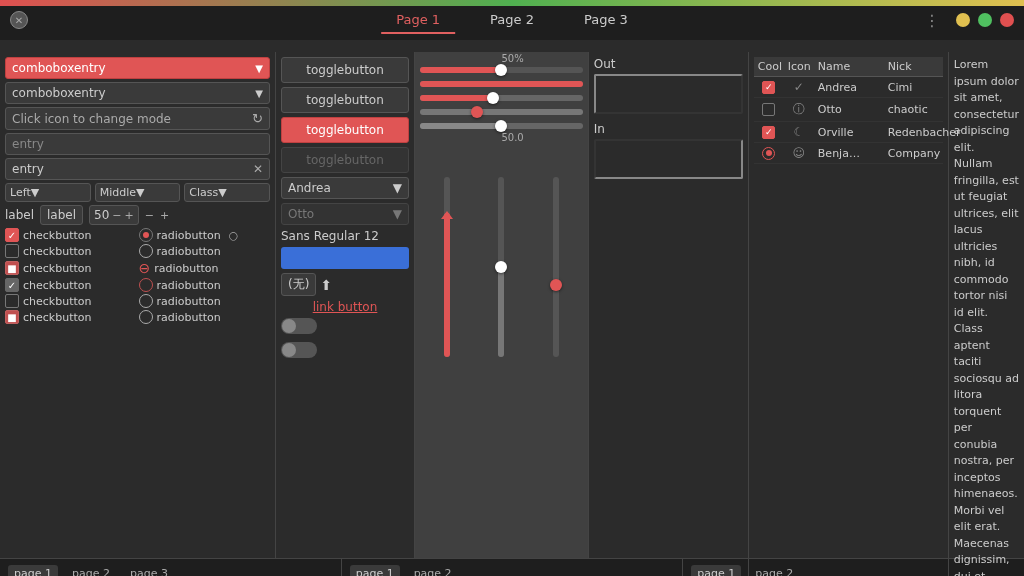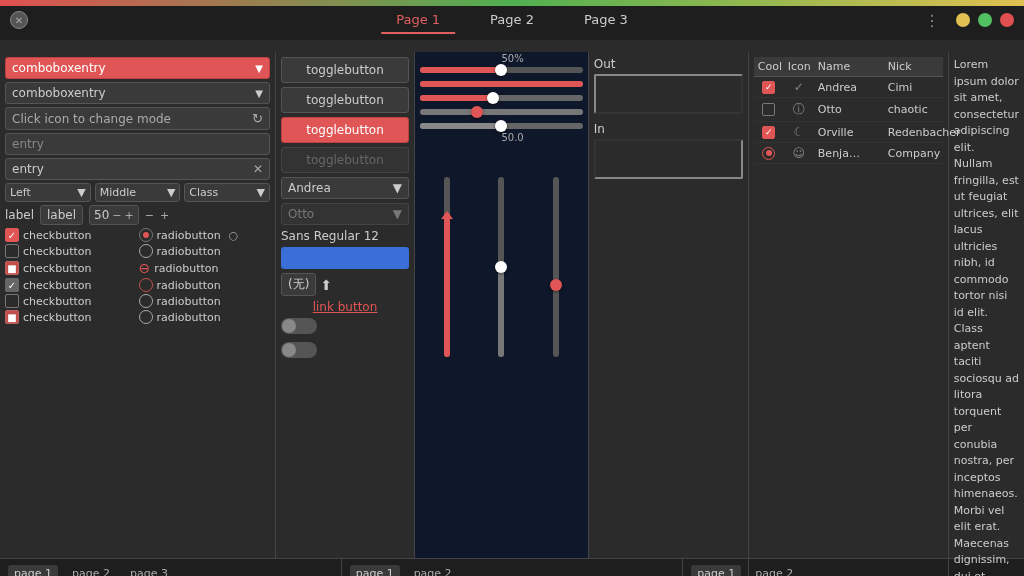--- a/index.html
+++ b/index.html
@@ -109,21 +109,21 @@
 
     .three-combo-row {
       display: flex; gap: 4px;
     }
     .small-combo {
       flex: 1;
       background: #3a3a3a;
       border: 1px solid #555;
       padding: 2px 4px;
       border-radius: 3px;
-      display: flex; align-items: center; justify-content: space-between;
+      display: flex; align-items: center; 
       font-size: 11px; color: #ccc; cursor: pointer;
     }
 
     .label-row {
       display: flex; align-items: center; gap: 6px; font-size: 12px;
     }
     .label-text { color: #ccc; }
     .label-box {
       background: #3a3a3a; border: 1px solid #555;
       padding: 2px 6px; border-radius: 3px; color: #ccc;
@@ -235,21 +235,21 @@
       position: relative; cursor: pointer;
     }
     .toggle-switch-inner {
       width: 14px; height: 14px; background: #888; border-radius: 50%;
       position: absolute; top: 1px; left: 1px;
     }
 
     
     .sliders-panel {
       width: 175px;
-      background: #0f172a;
+      background: #404040;
       border-right: 1px solid #444;
       padding: 5px;
       display: flex;
       flex-direction: column;
       gap: 18px;
       position: relative;
     }
     .slider-track {
       width: 100%; height: 6px; background: #555; border-radius: 3px; position: relative;
     }

